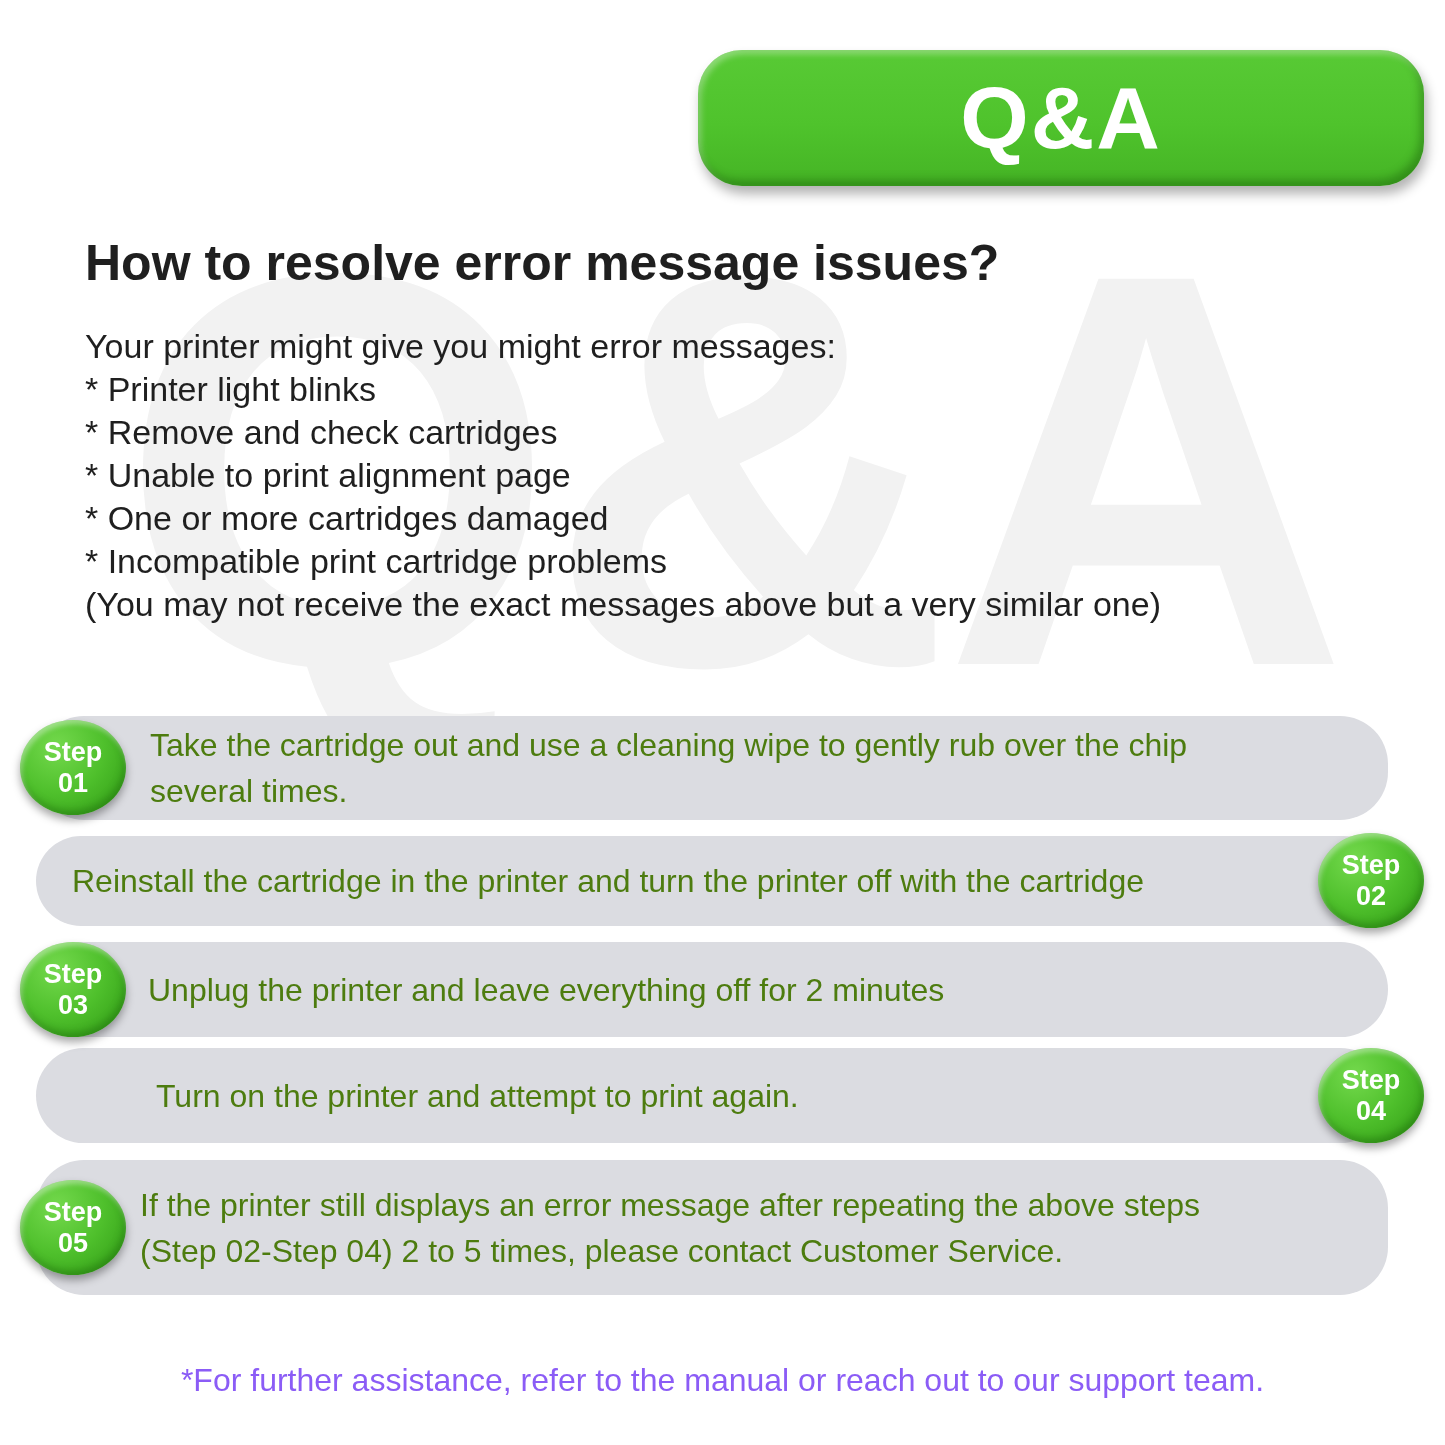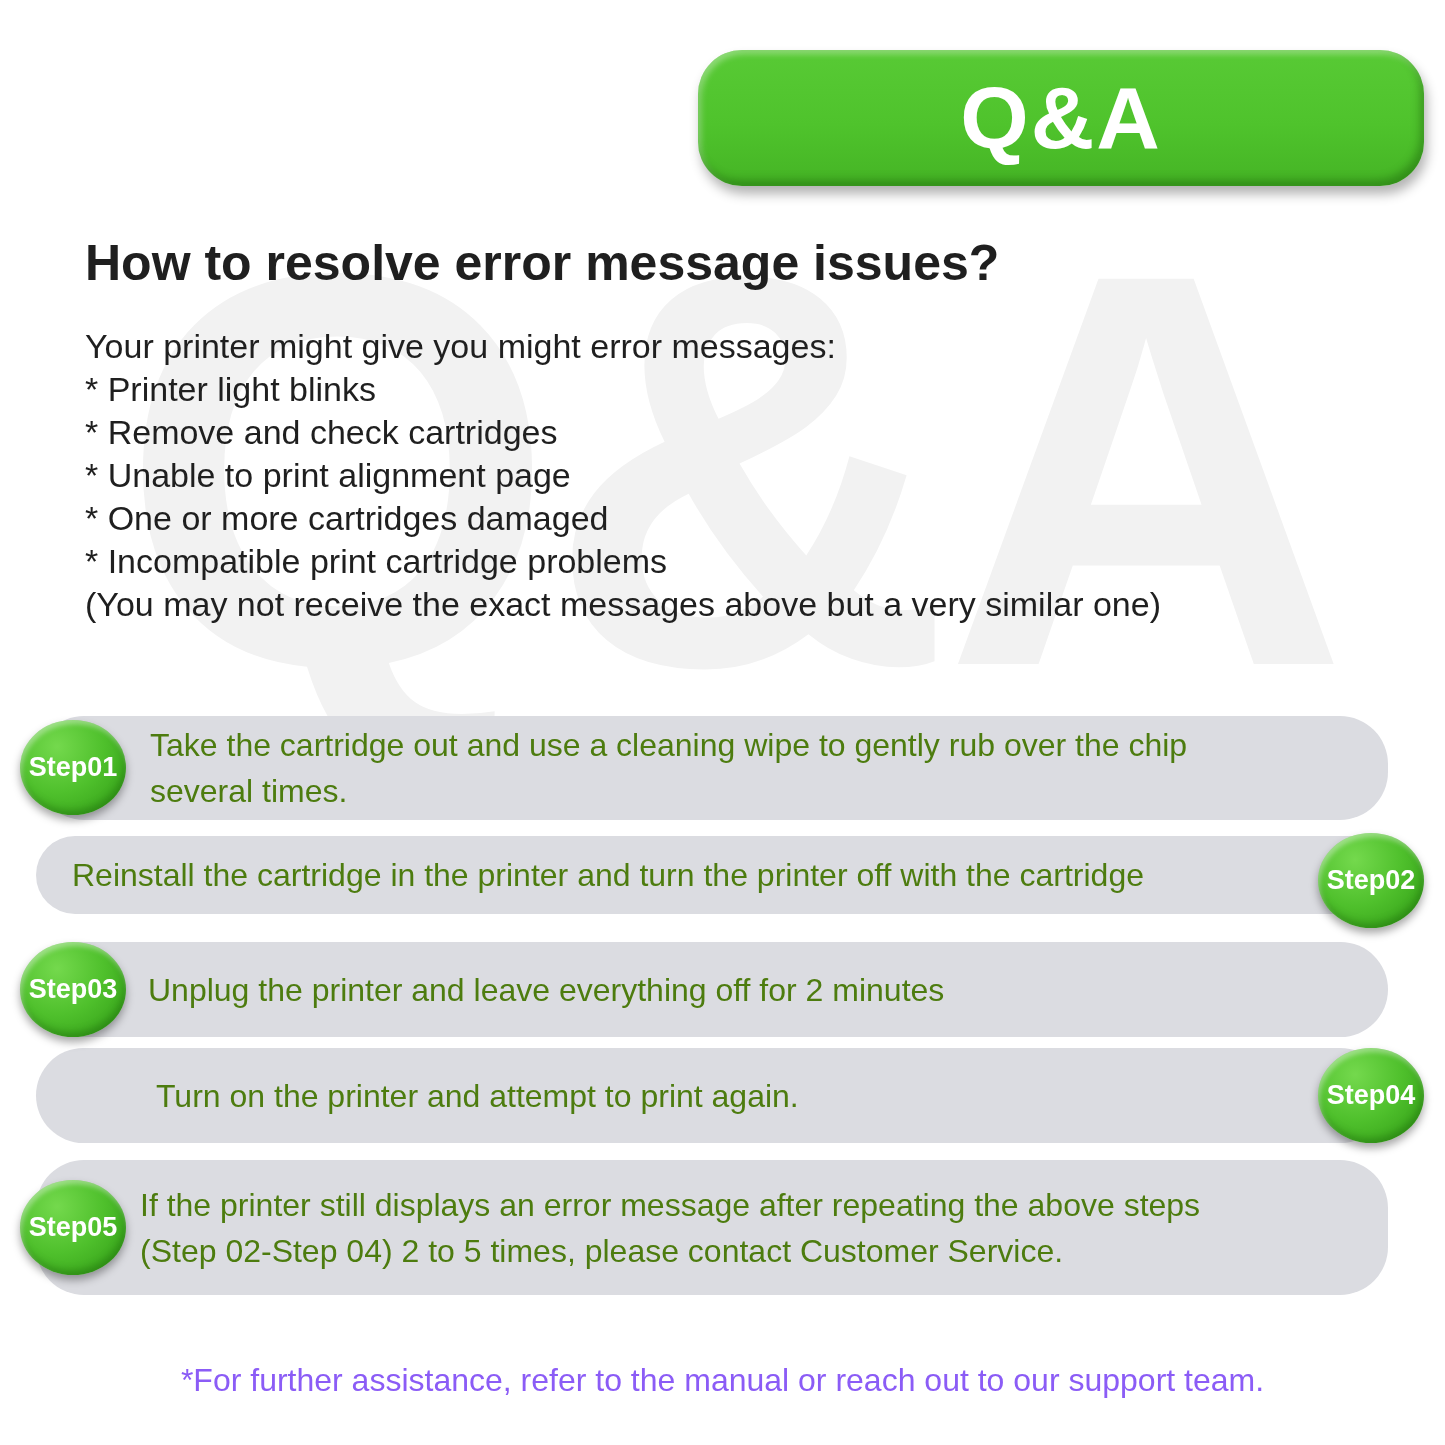--- a/index.html
+++ b/index.html
@@ -74,36 +74,36 @@
     border-radius: 48px;
     display: flex;
     align-items: center;
     box-sizing: border-box;
     font-size: 32px;
     line-height: 46px;
     color: #4d7c0f;
     z-index: 1;
   }
   .bar-1 { top: 716px;  height: 104px; padding-left: 114px; padding-right: 30px; }
-  .bar-2 { top: 836px;  height: 78px;  padding-left: 36px;  padding-right: 120px; }
+  .bar-2 { top: 836px;  height: 90px;  padding-left: 36px;  padding-right: 120px; }
   .bar-3 { top: 942px;  height: 95px;  padding-left: 112px; padding-right: 30px; }
   .bar-4 { top: 1048px; height: 95px;  padding-right: 95px; padding-left: 120px; justify-content: flex-start; text-align: right; }
   .bar-5 { top: 1160px; height: 135px; padding-left: 104px; padding-right: 40px; }
   
   .badge {
     position: absolute;
     width: 106px;
     height: 95px;
     border-radius: 50%;
     background: radial-gradient(ellipse at 35% 28%, #74d94d 0%, #4fc02c 48%, #2e9913 100%);
     box-shadow: 0 5px 8px rgba(0,0,0,0.35),
                 inset 2px 4px 5px rgba(255,255,255,0.40),
                 inset -2px -5px 7px rgba(20,90,5,0.35);
     display: flex;
-    flex-direction: row;
+    flex-direction: column;
     align-items: center;
     justify-content: center;
     color: #ffffff;
     font-weight: bold;
     font-size: 27px;
     line-height: 31px;
     z-index: 3;
     text-align: center;
   }
   .badge-left  { left: 20px; }

